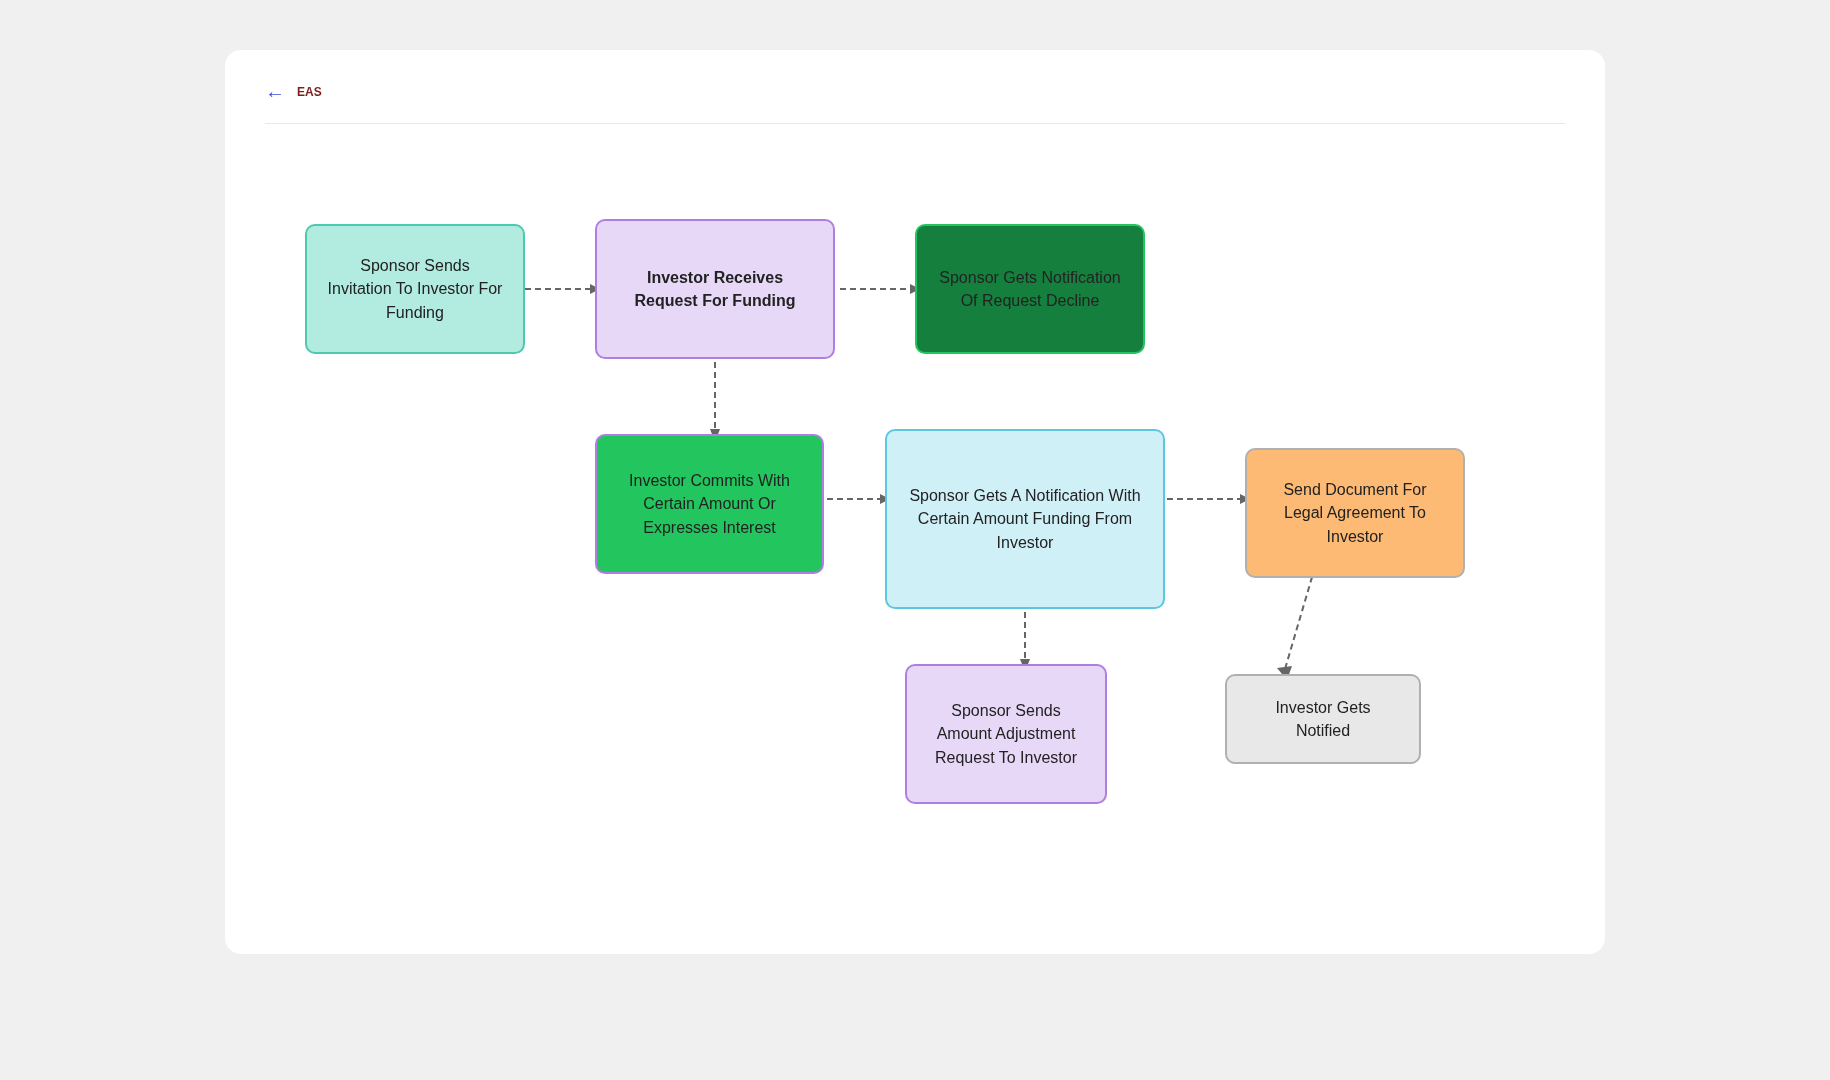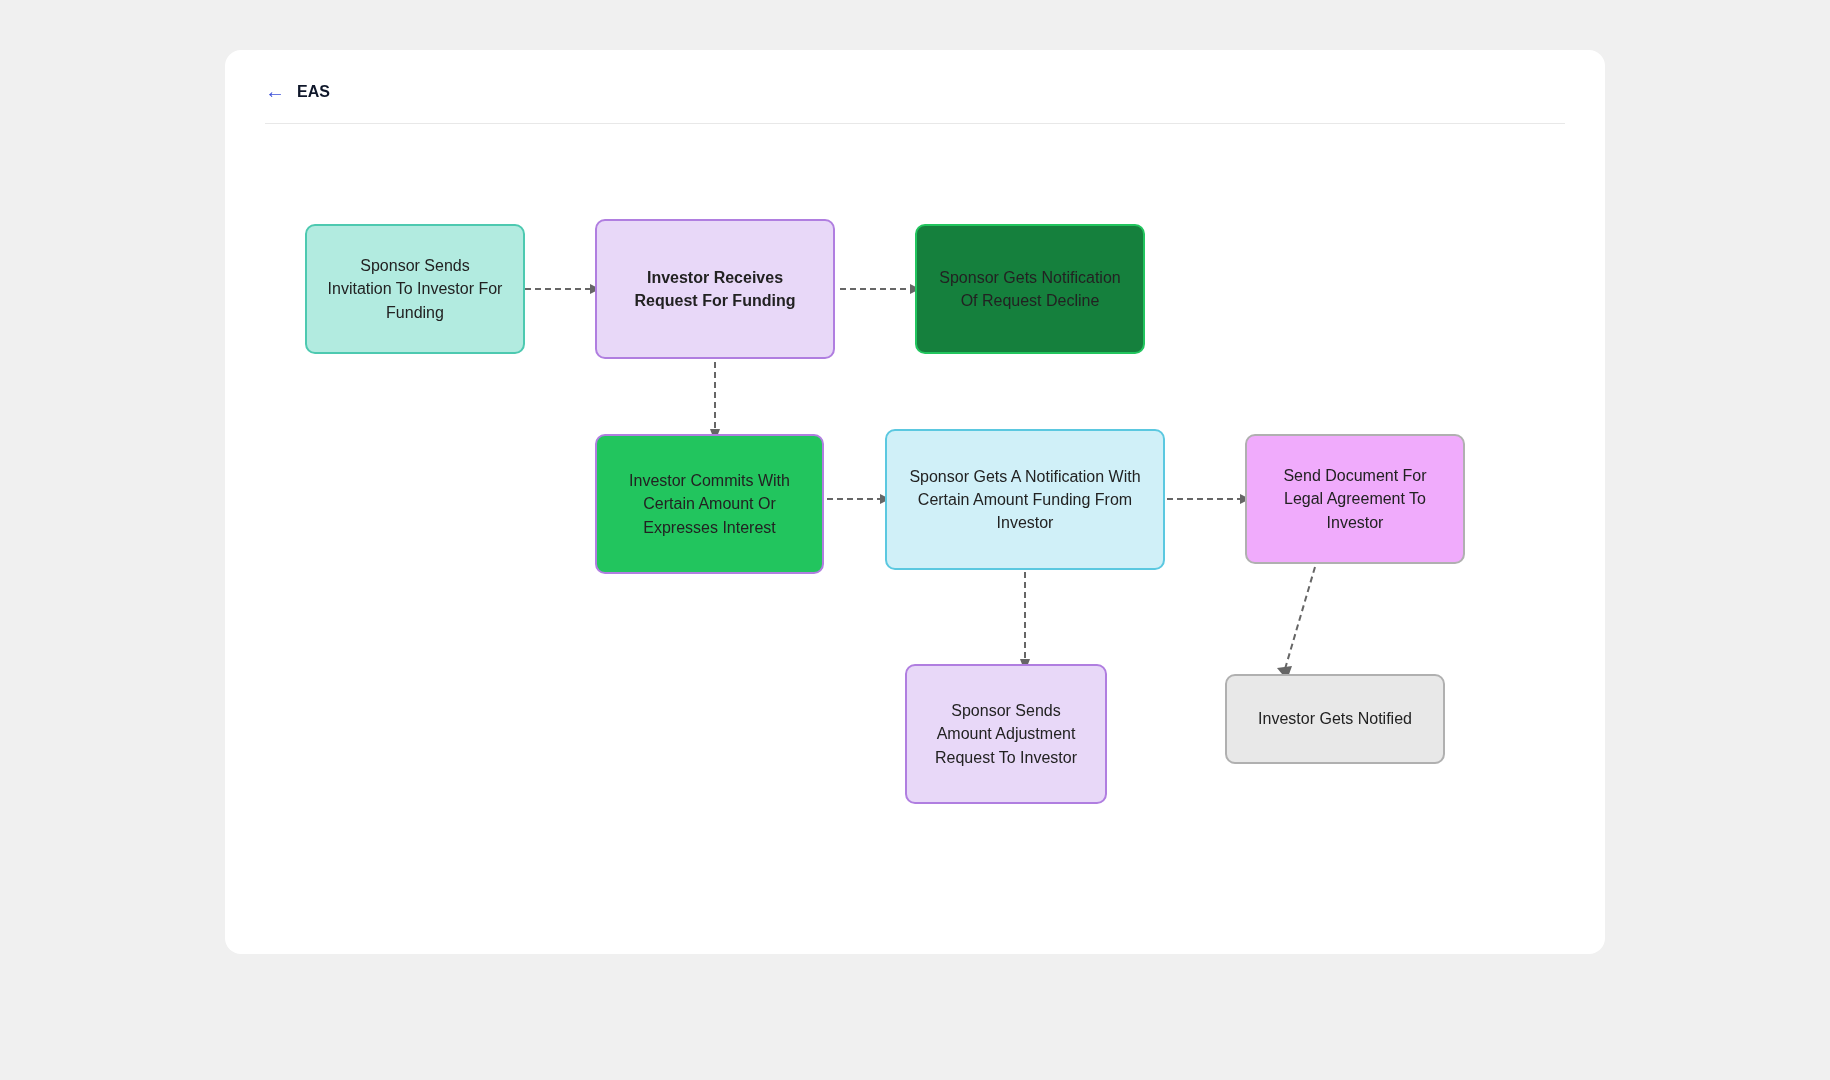--- a/index.html
+++ b/index.html
@@ -32,23 +32,23 @@
       border-bottom: 1px solid #e8e8e8;
       margin-bottom: 40px;
     }
     .back-arrow {
       color: #3b4fd8;
       font-size: 20px;
       cursor: pointer;
       font-weight: bold;
     }
     .page-title {
-      font-size: 16px;
+      font-size: 12px;
       font-weight: 600;
-      color: #0f172a;
+      color: #7f1d1d;
     }
     .diagram-area {
       position: relative;
       width: 100%;
       height: 750px;
     }
     .flow-node {
       position: absolute;
       border-radius: 10px;
       display: flex;
@@ -91,45 +91,45 @@
       border: 2px solid #b07ee0;
       width: 229px;
       height: 140px;
       left: 330px;
       top: 270px;
     }
     .node-cyan {
       background: #d0f0f8;
       border: 2px solid #5bc8e0;
       width: 280px;
-      height: 141px;
+      height: 180px;
       left: 620px;
       top: 265px;
       justify-content: flex-end;
     }
     .node-gray-2 {
-      background: #f0abfc;
+      background: #fdba74;
       border: 2px solid #b0b0b0;
       width: 220px;
       height: 130px;
       left: 980px;
-      top: 270px;
+      top: 284px;
     }
     .node-purple-3 {
       background: #e8d8f8;
       border: 2px solid #b07ee0;
       width: 202px;
       height: 140px;
       left: 640px;
       top: 500px;
     }
     .node-gray-3 {
       background: #e8e8e8;
       border: 2px solid #b0b0b0;
-      width: 220px;
+      width: 196px;
       height: 90px;
       left: 960px;
       top: 510px;
     }
     svg.arrows {
       position: absolute;
       top: 0;
       left: 0;
       width: 100%;
       height: 100%;

